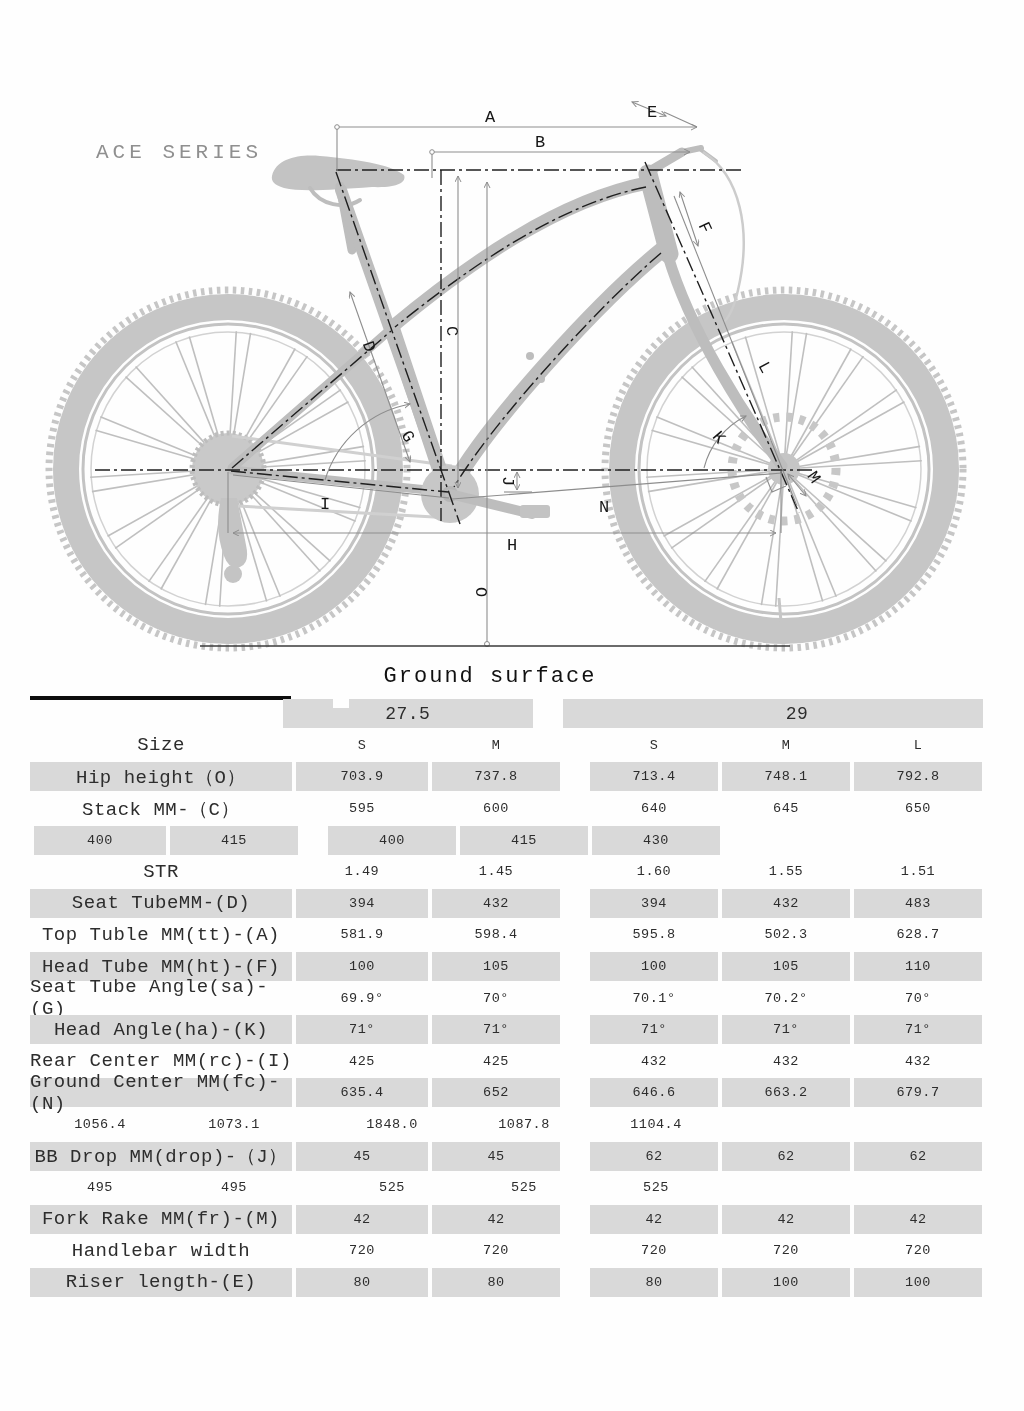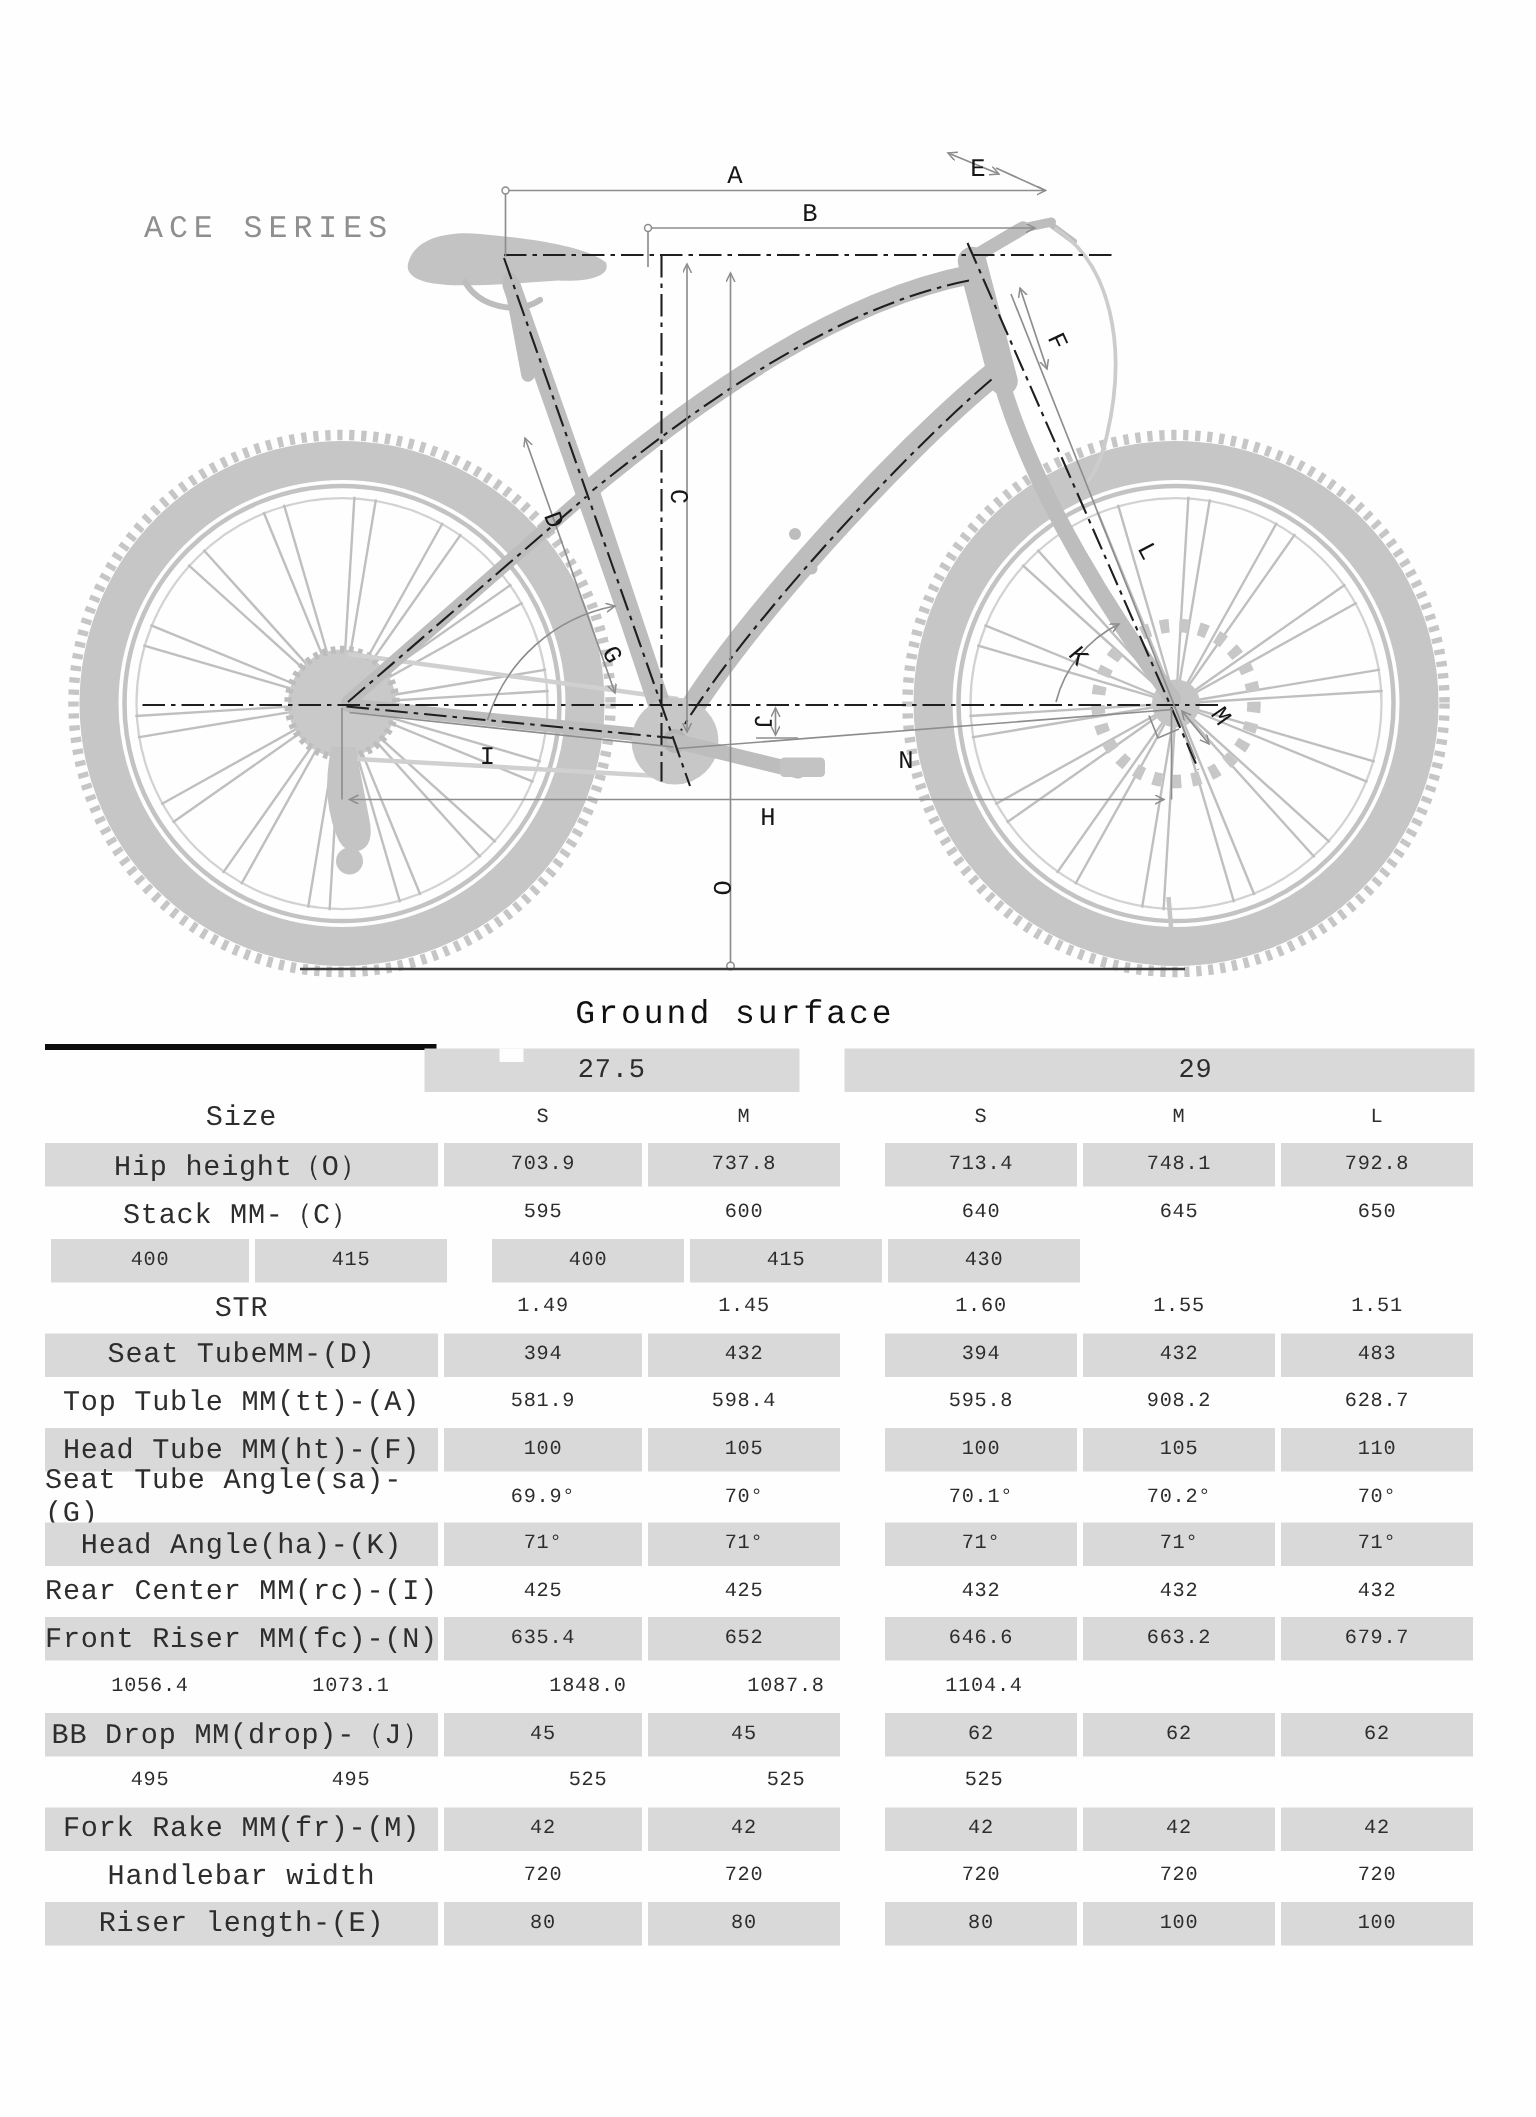--- a/index.html
+++ b/index.html
@@ -283,21 +283,21 @@
         <div class="vcell w2 gray">432</div>
         <div class="vcell w2 mlbig gray">394</div>
         <div class="vcell w2 gray">432</div>
         <div class="vcell w2 gray">483</div>
       </div>
       <div class="trow">
         <div class="lblcell">Top Tuble MM(tt)-(A)</div>
         <div class="vcell w1">581.9</div>
         <div class="vcell w2">598.4</div>
         <div class="vcell w2 mlbig">595.8</div>
-        <div class="vcell w2">908.2</div>
+        <div class="vcell w2">502.3</div>
         <div class="vcell w2">628.7</div>
       </div>
       <div class="trow">
         <div class="lblcell gray">Head Tube MM(ht)-(F)</div>
         <div class="vcell w1 gray">100</div>
         <div class="vcell w2 gray">105</div>
         <div class="vcell w2 mlbig gray">100</div>
         <div class="vcell w2 gray">105</div>
         <div class="vcell w2 gray">110</div>
       </div>
@@ -319,21 +319,21 @@
       </div>
       <div class="trow">
         <div class="lblcell">Rear Center MM(rc)-(I)</div>
         <div class="vcell w1">425</div>
         <div class="vcell w2">425</div>
         <div class="vcell w2 mlbig">432</div>
         <div class="vcell w2">432</div>
         <div class="vcell w2">432</div>
       </div>
       <div class="trow">
-        <div class="lblcell gray">Front Riser MM(fc)-(N)</div>
+        <div class="lblcell gray">Ground Center MM(fc)-(N)</div>
         <div class="vcell w1 gray">635.4</div>
         <div class="vcell w2 gray">652</div>
         <div class="vcell w2 mlbig gray">646.6</div>
         <div class="vcell w2 gray">663.2</div>
         <div class="vcell w2 gray">679.7</div>
       </div>
       <div class="trow">
         <div class="vcell w1">1056.4</div>
         <div class="vcell w2">1073.1</div>
         <div class="vcell w2 mlbig">1848.0</div>

